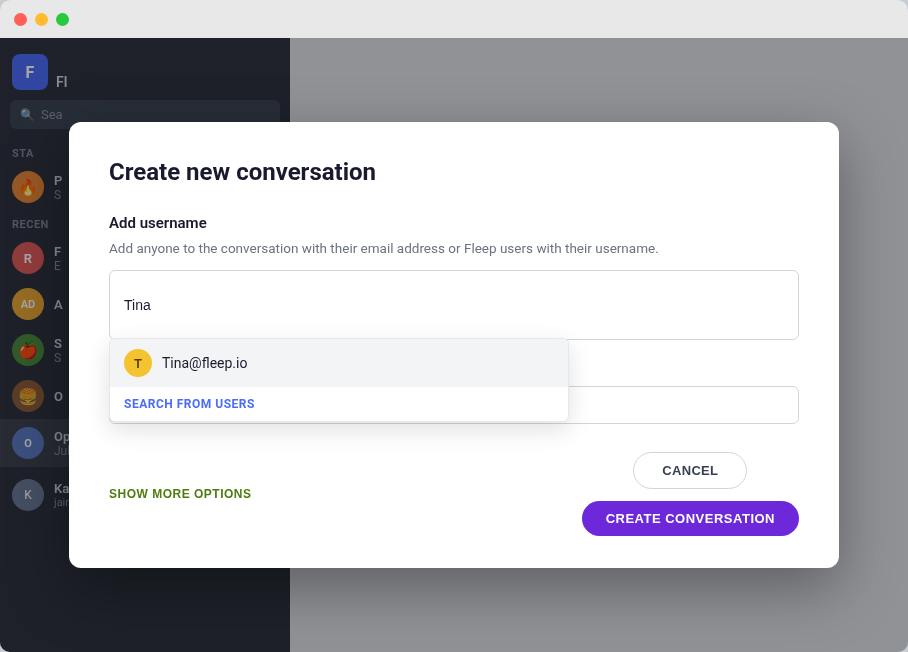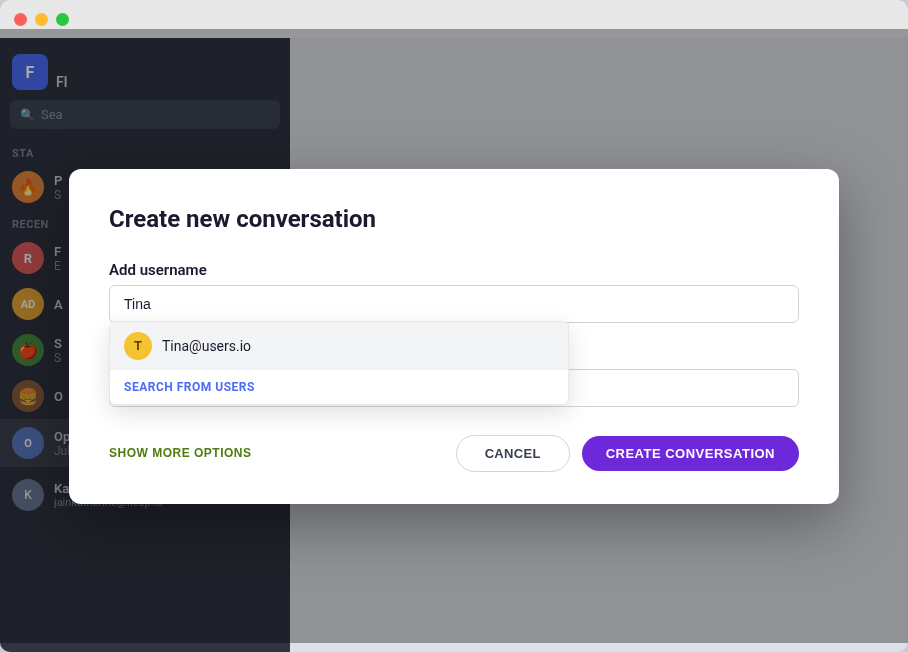--- a/index.html
+++ b/index.html
@@ -182,21 +182,21 @@
       display: flex;
       align-items: center;
       justify-content: center;
       color: white;
       font-size: 12px;
     }
 
     
     .overlay {
       position: absolute;
-      top: 29px;
+      top: 38px;
       left: 0;
       width: 908px;
       height: 614px;
       background: rgba(0,0,0,0.35);
       display: flex;
       align-items: center;
       justify-content: center;
       z-index: 10;
     }
 
@@ -232,21 +232,21 @@
     }
 
     .members-input-wrapper {
       position: relative;
     }
 
     .members-input {
       width: 100%;
       border: 1.5px solid #d1d5db;
       border-radius: 6px;
-      padding: 10px 14px;
+      padding: 26px 14px;
       font-size: 14px;
       color: #1a1a2e;
       outline: none;
     }
 
     
     .dropdown {
       position: absolute;
       top: calc(100% - 2px);
       left: 0;
@@ -340,20 +340,21 @@
       letter-spacing: 0.5px;
       text-transform: uppercase;
       cursor: pointer;
       padding: 0;
     }
 
     .footer-buttons {
       display: flex;
       gap: 12px;
       align-items: center;
+      flex-direction: column;
     }
 
     .cancel-btn {
       background: white;
       border: 1.5px solid #d1d5db;
       border-radius: 25px;
       padding: 10px 28px;
       font-size: 13px;
       font-weight: 600;
       color: #374151;
@@ -489,31 +490,32 @@
     <div style="flex:1; background:#dde1e7;"></div>
   </div>
 
   <div class="overlay">
     <div class="modal">
 
       <h2 class="modal-title">Create new conversation</h2>
 
       <div>
         <div class="section-label">Add username</div>
+        <div class="section-description">Add anyone to the conversation with their email address or Fleep users with their username.</div>
 
         <div class="members-input-wrapper">
           <input type="text" class="members-input" value="Tina" style="">
 
           
           <div class="dropdown">
             <div class="dropdown-item">
               <div class="dropdown-avatar">
                 <span>T</span>
               </div>
-              <span class="dropdown-email">Tina@users.io</span>
+              <span class="dropdown-email">Tina@fleep.io</span>
             </div>
             <div class="dropdown-search-link">
               <span class="search-link-text">SEARCH FROM USERS</span>
             </div>
           </div>
         </div>
       </div>
 
       <div class="topic-section">
         <div class="topic-label">To</div>

